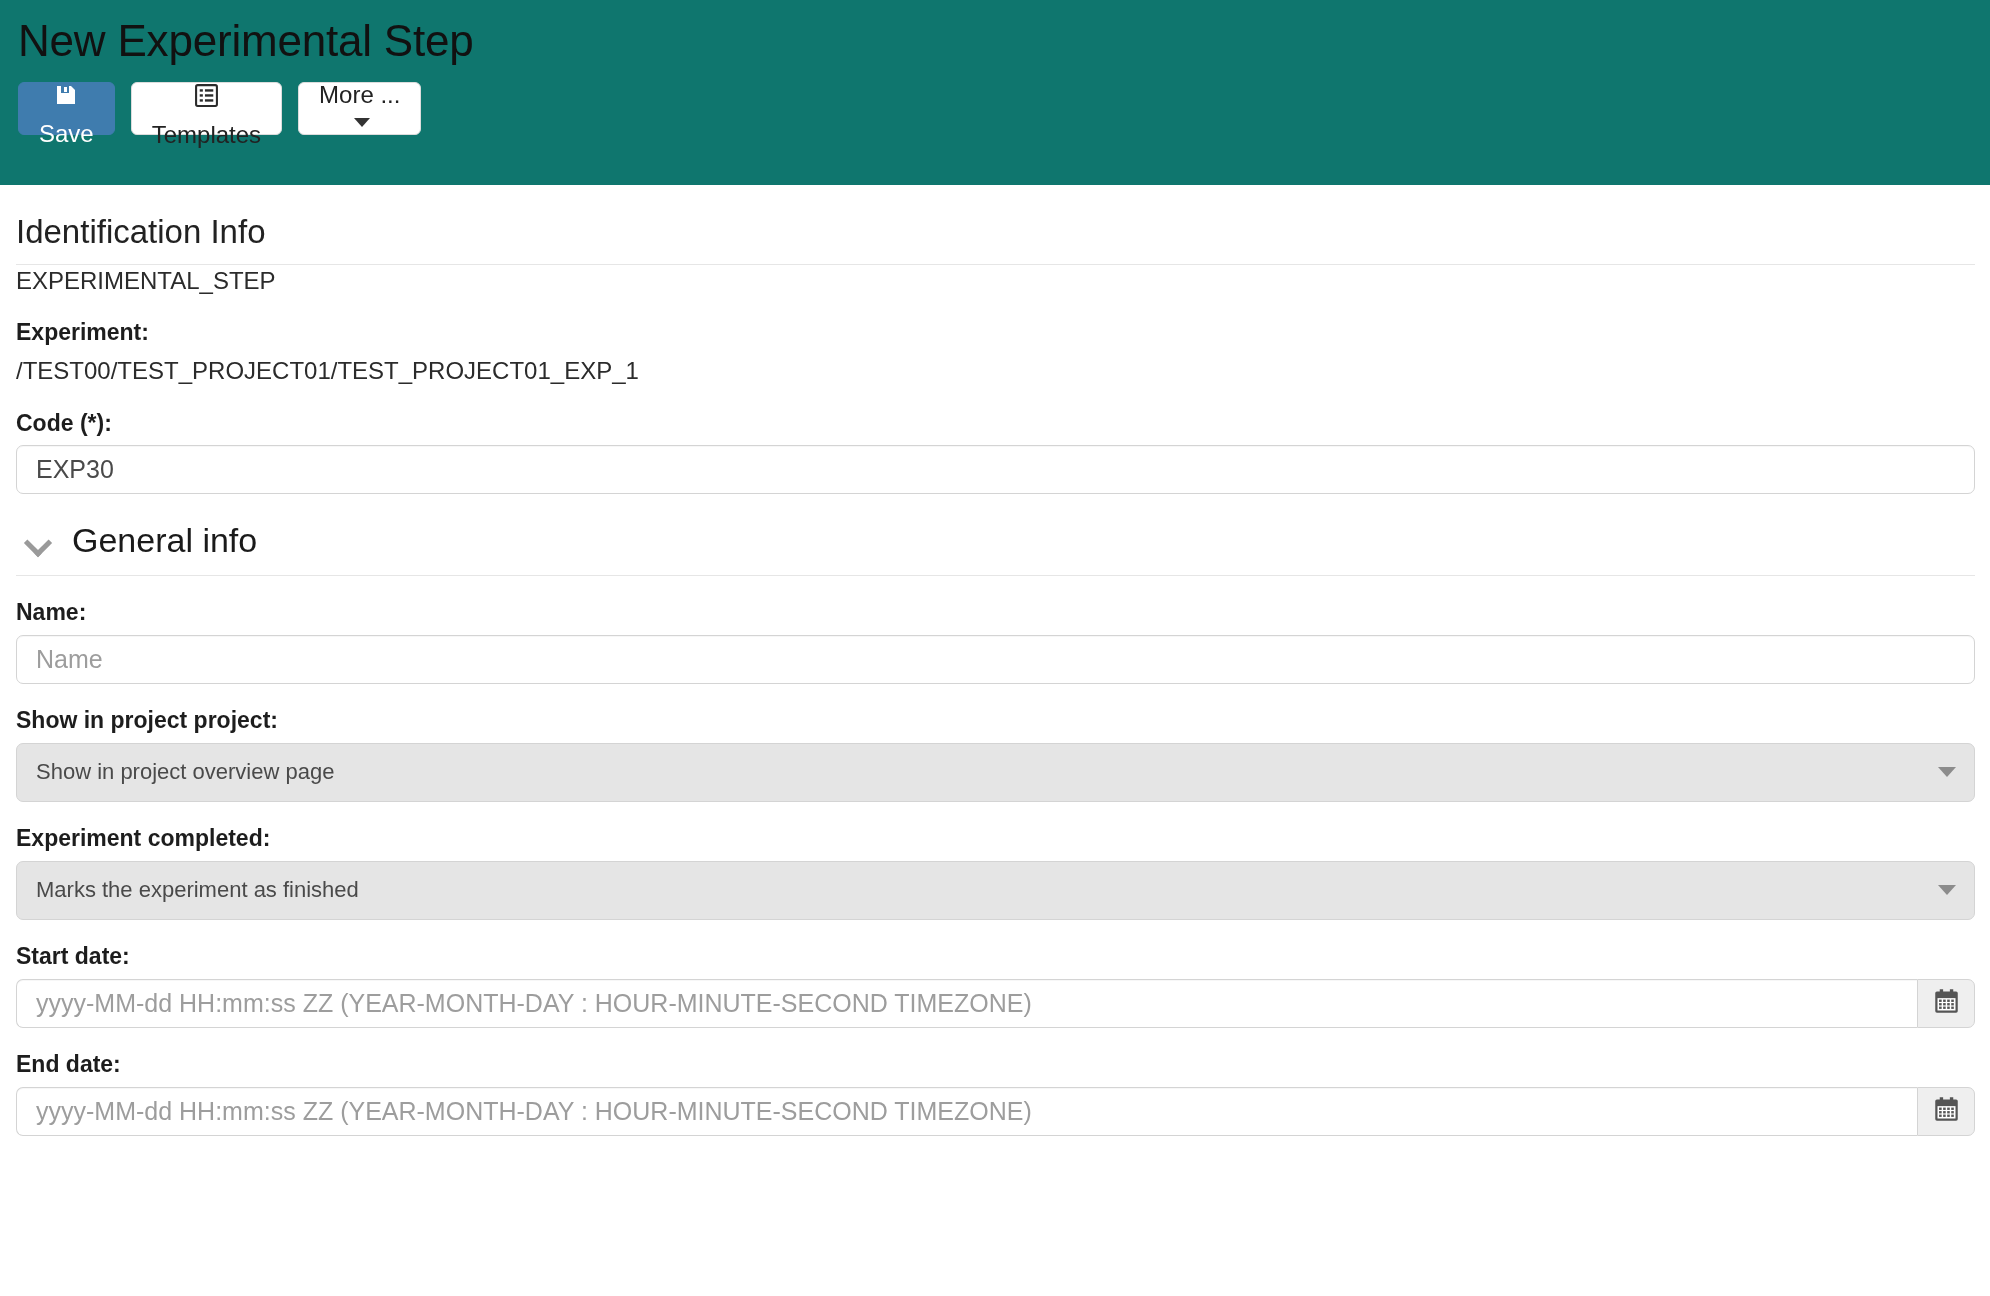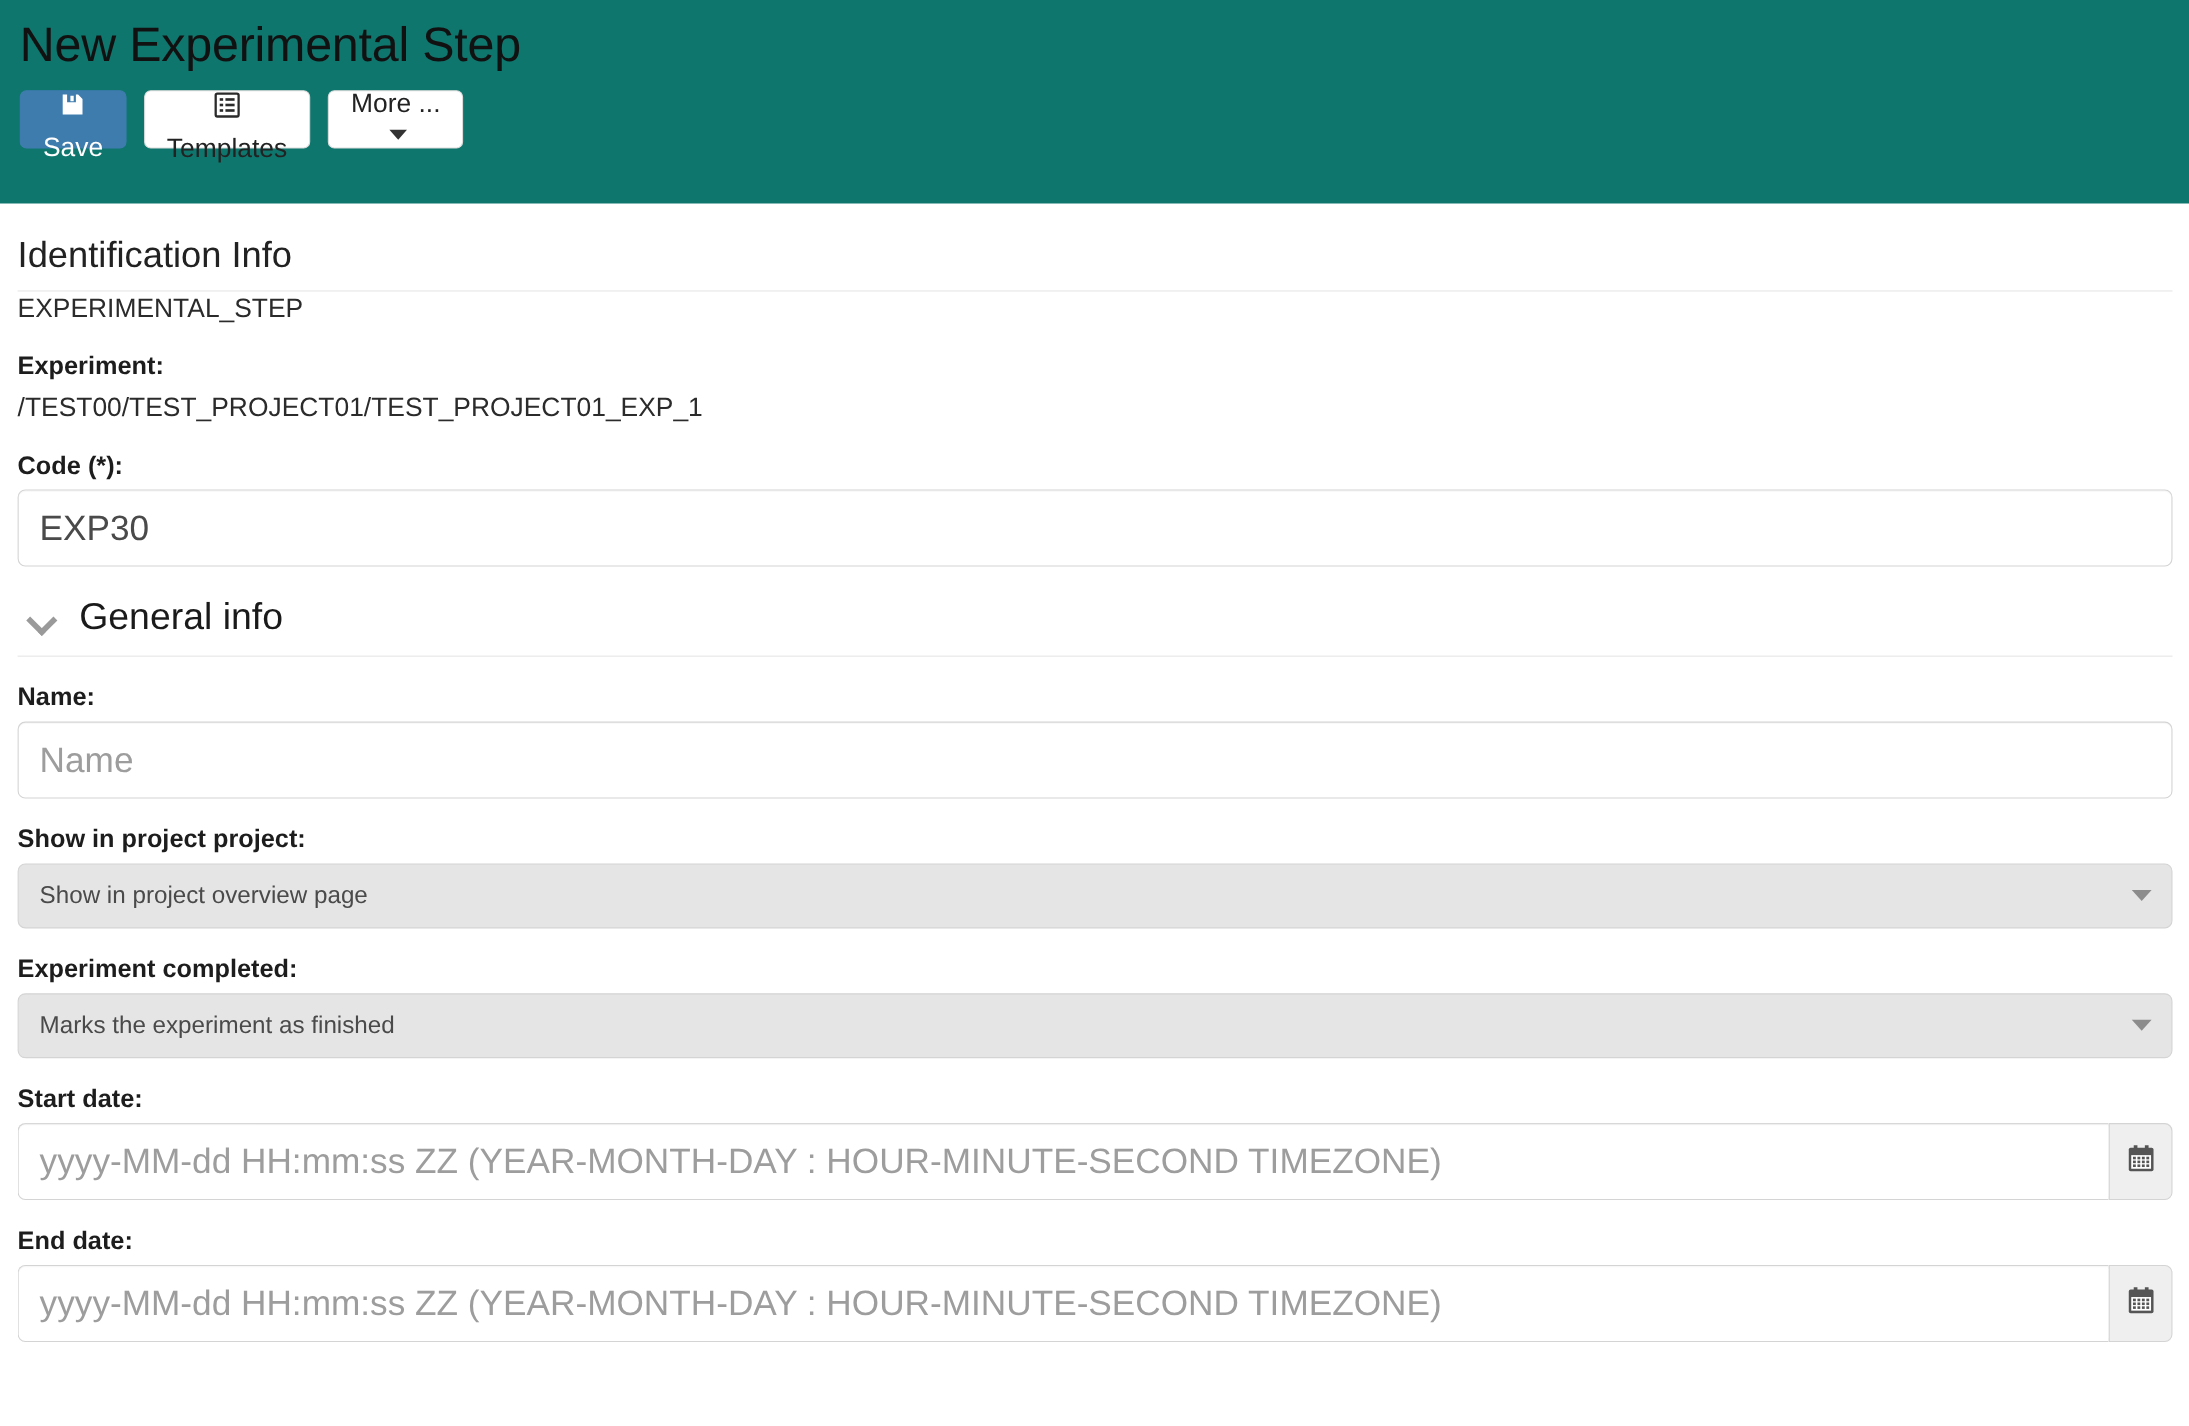--- a/index.html
+++ b/index.html
@@ -98,28 +98,28 @@
   }
   .static-value {
     font-size: 24px;
     color: #2b2b2b;
     line-height: 1.3;
     margin-bottom: 2px;
   }
 
   .input-box {
     width: 100%;
-    height: 70px;
+    height: 49px;
     border: 1px solid #d4d4d4;
     border-radius: 7px;
     background: #ffffff;
     display: flex;
     align-items: center;
     padding: 16px 19px;
-    font-size: 32px;
+    font-size: 25px;
     color: #4a4a4a;
     box-shadow: inset 0 1px 1px rgba(0,0,0,0.035);
   }
   .input-box.placeholder { color: #9d9d9d; }
 
   .select-box {
     width: 100%;
     height: 59px;
     border: 1px solid #d4d4d4;
     border-radius: 7px;

